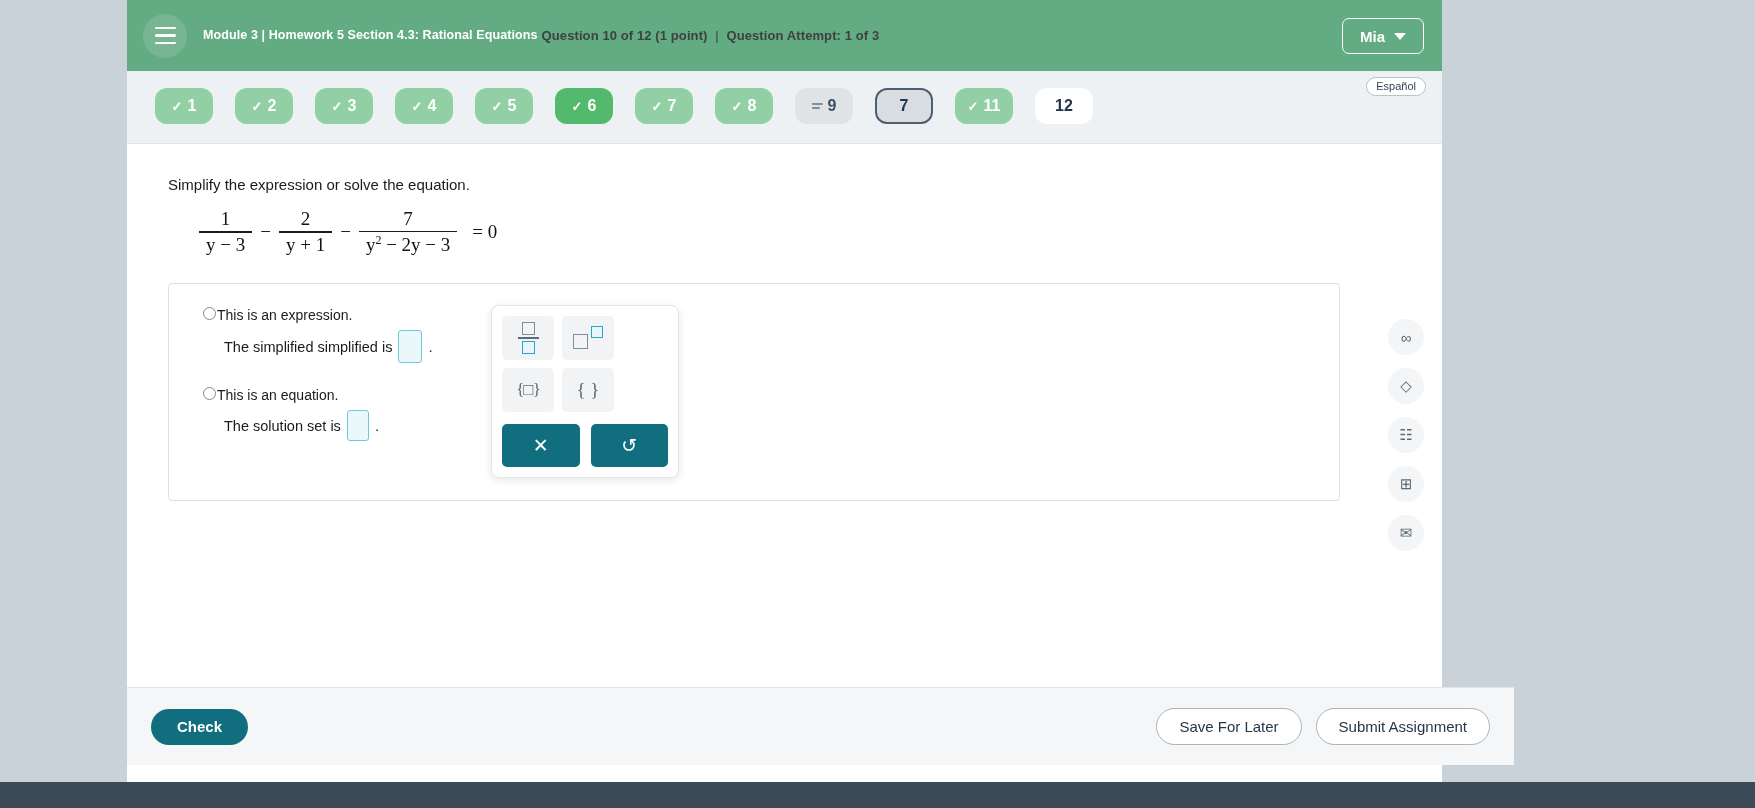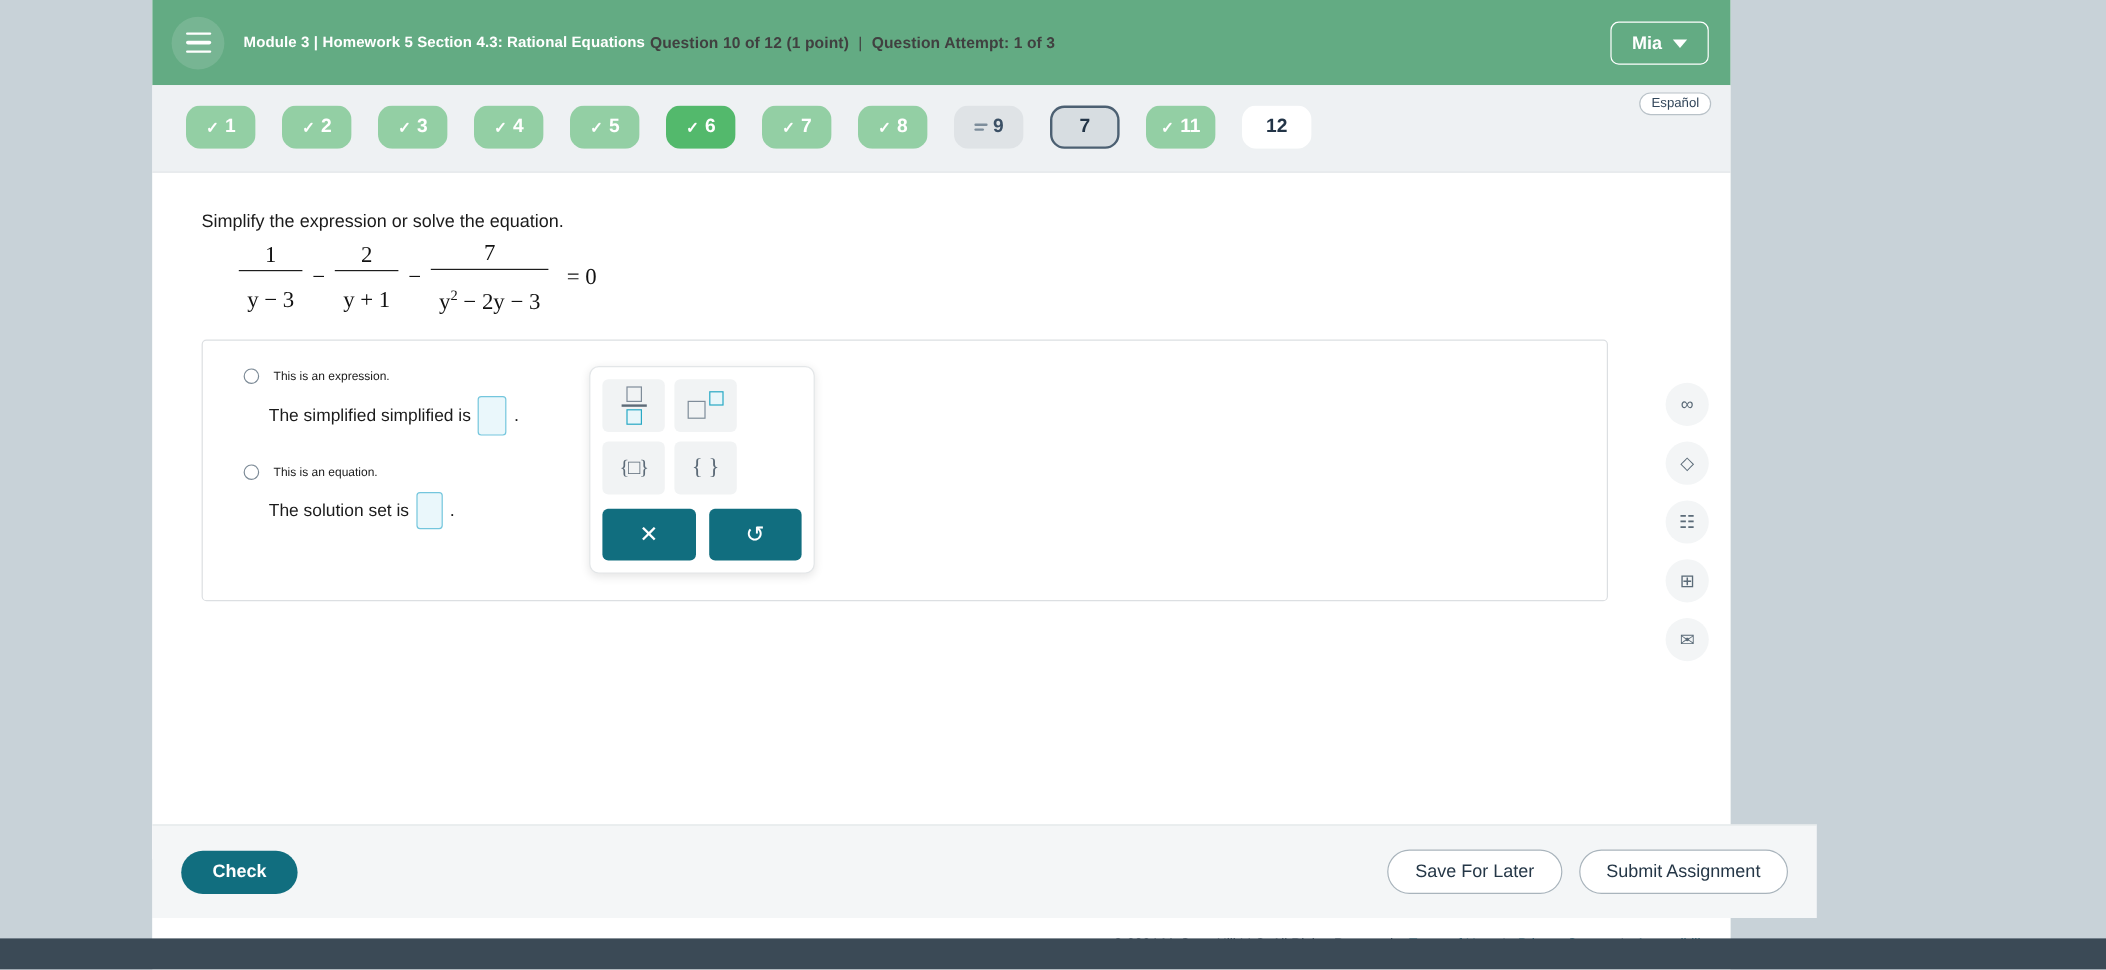--- a/index.html
+++ b/index.html
@@ -169,42 +169,42 @@
     padding: 0 7px 1px;
     font-size: 19px;
   }
   .frac .bar {
     height: 1.4px;
     background: #1c1c1c;
     width: 100%;
     min-width: 34px;
   }
   .frac .den {
-    padding: 14px 7px 0;
+    padding: 1px 7px 0;
     font-size: 19px;
     white-space: nowrap;
   }
   .op { margin: 0 5px; font-size: 19px; }
   .eqz { margin-left: 12px; font-size: 19px; }
   sup { font-size: 12px; vertical-align: super; }
   
   .card {
     position: relative;
     margin-top: 22px;
     width: 1172px;
     height: 218px;
     border: 1px solid #dcdfe2;
     border-radius: 4px;
     background: #ffffff;
   }
   .opt {
     display: flex;
-    align-items: flex-end;
-    gap: 12px;
-    font-size: 10px;
+    align-items: flex-start;
+    gap: 1px;
+    font-size: 14px;
     color: #1b1b1b;
   }
   .opt1 { position: absolute; left: 34px; top: 23px; }
   .opt2 { position: absolute; left: 34px; top: 103px; }
   .sub1 { position: absolute; left: 55px; top: 46px; }
   .sub2 { position: absolute; left: 55px; top: 126px; }
   .radio {
     width: 13px; height: 13px;
     border: 1.3px solid #7c8a96;
     border-radius: 50%;

